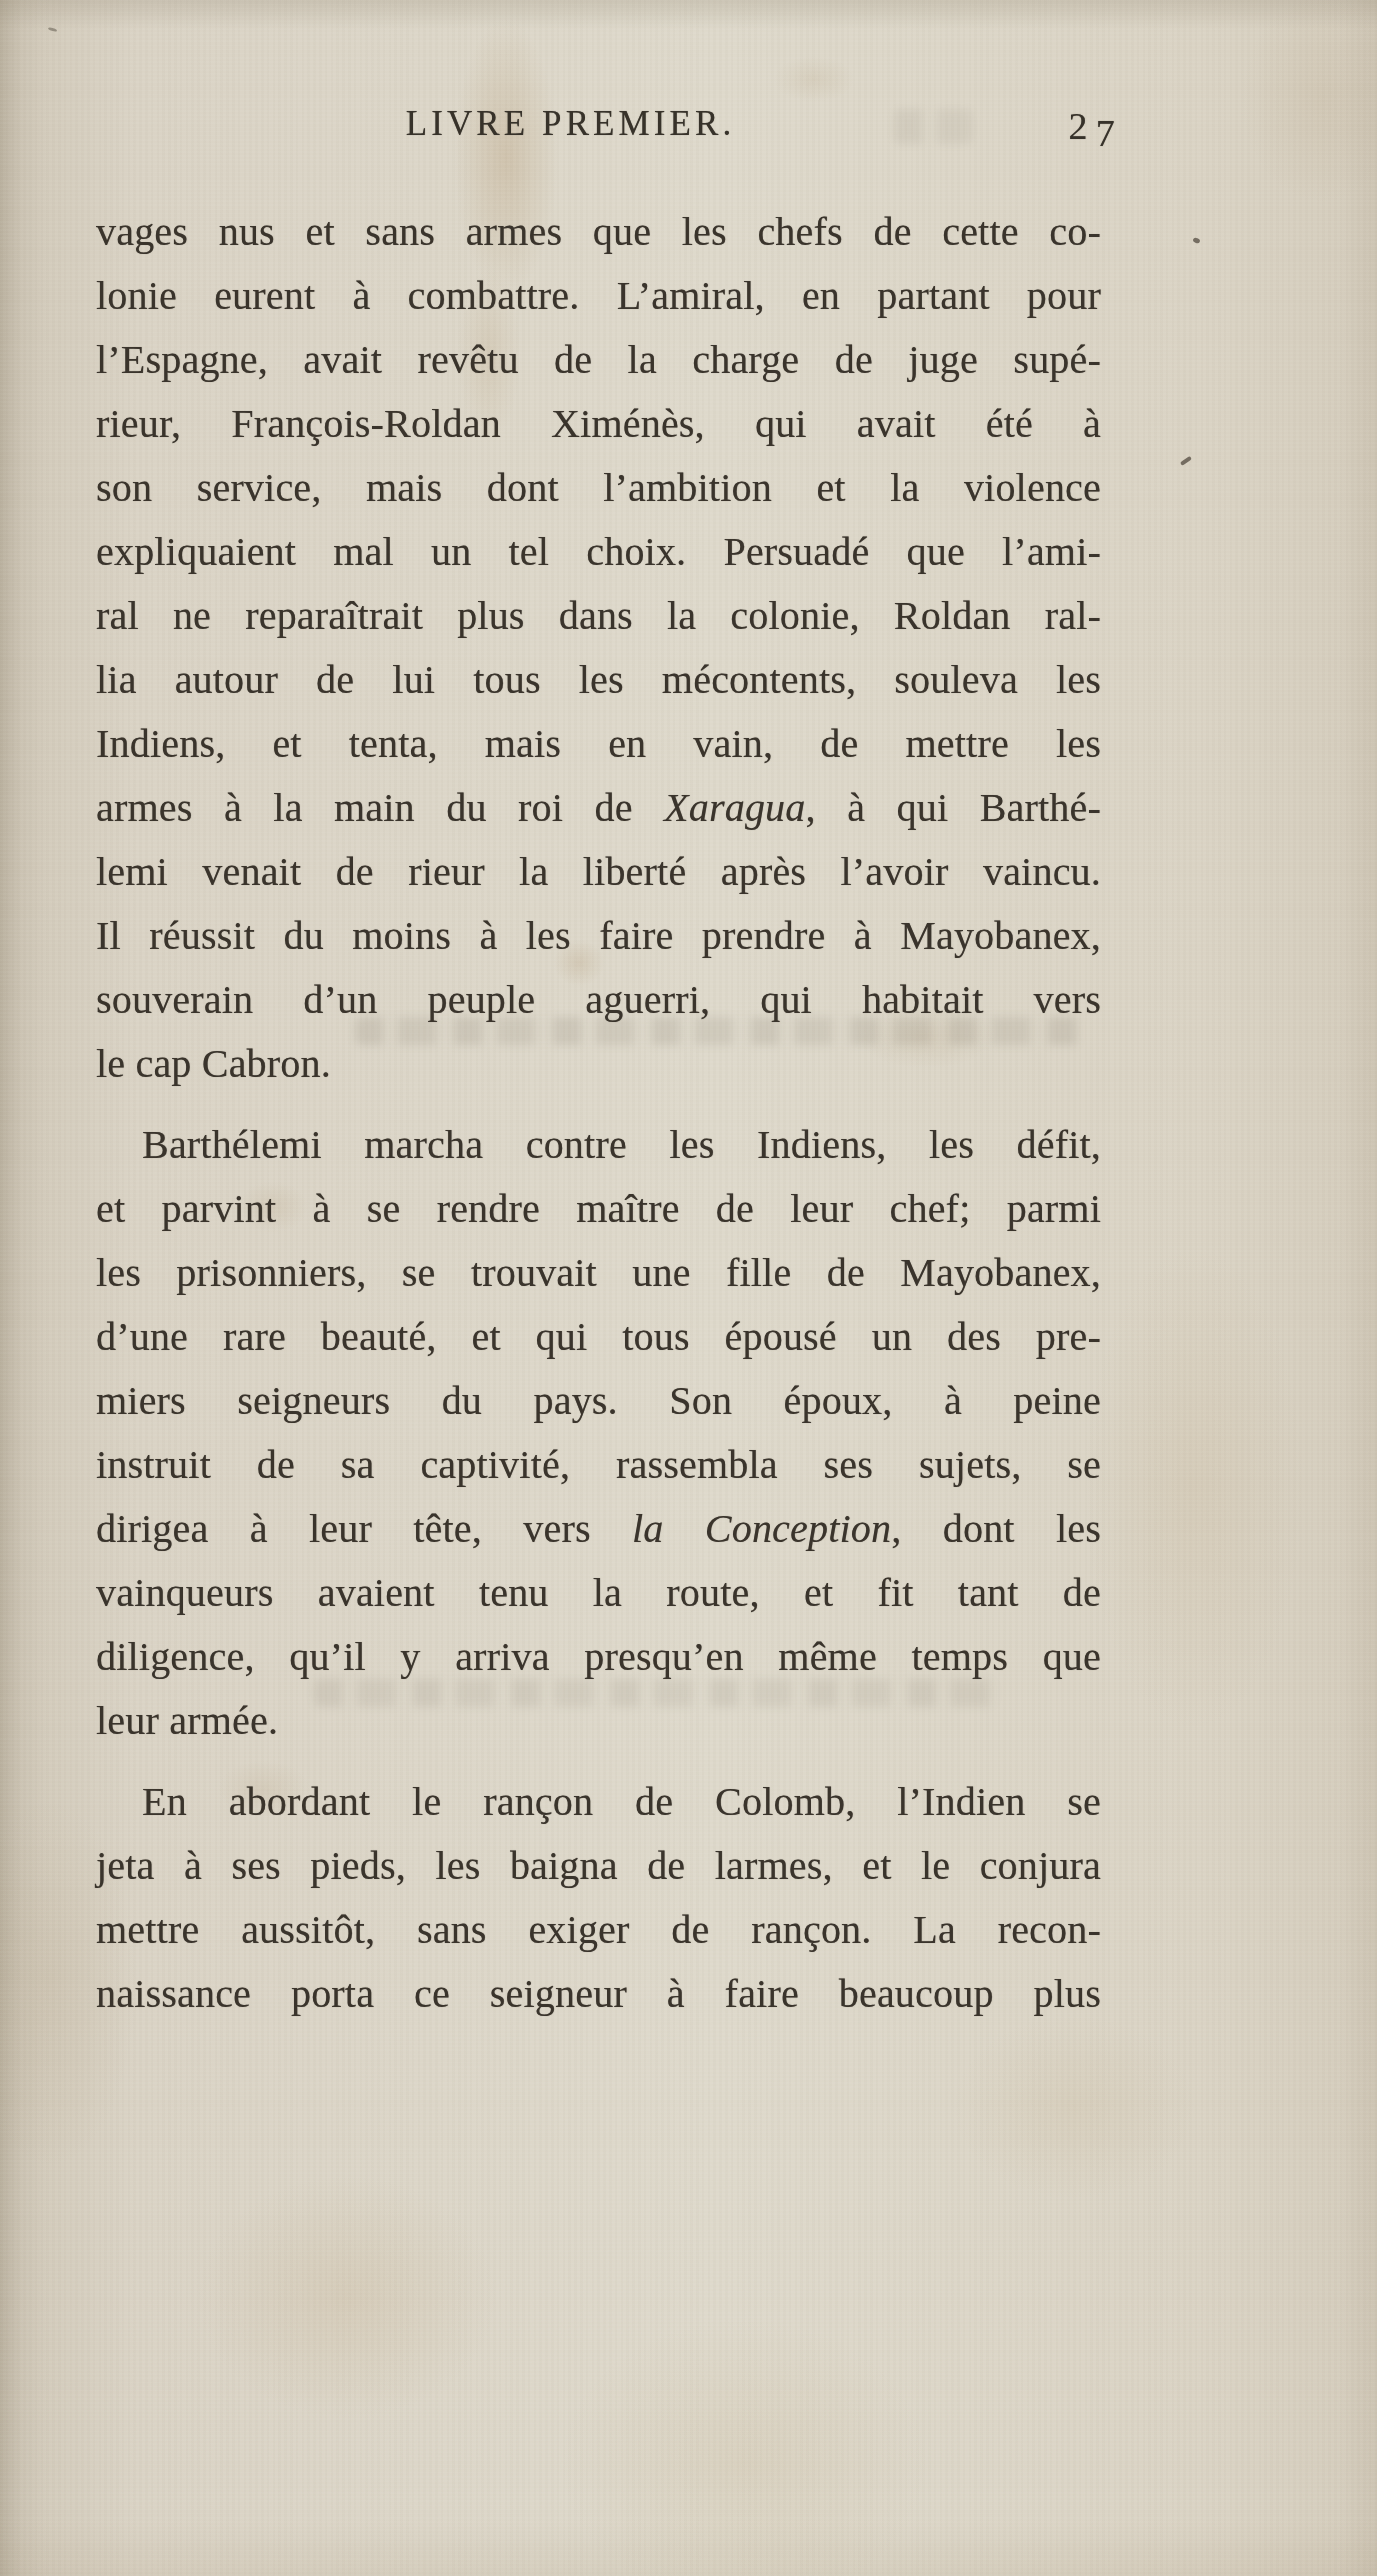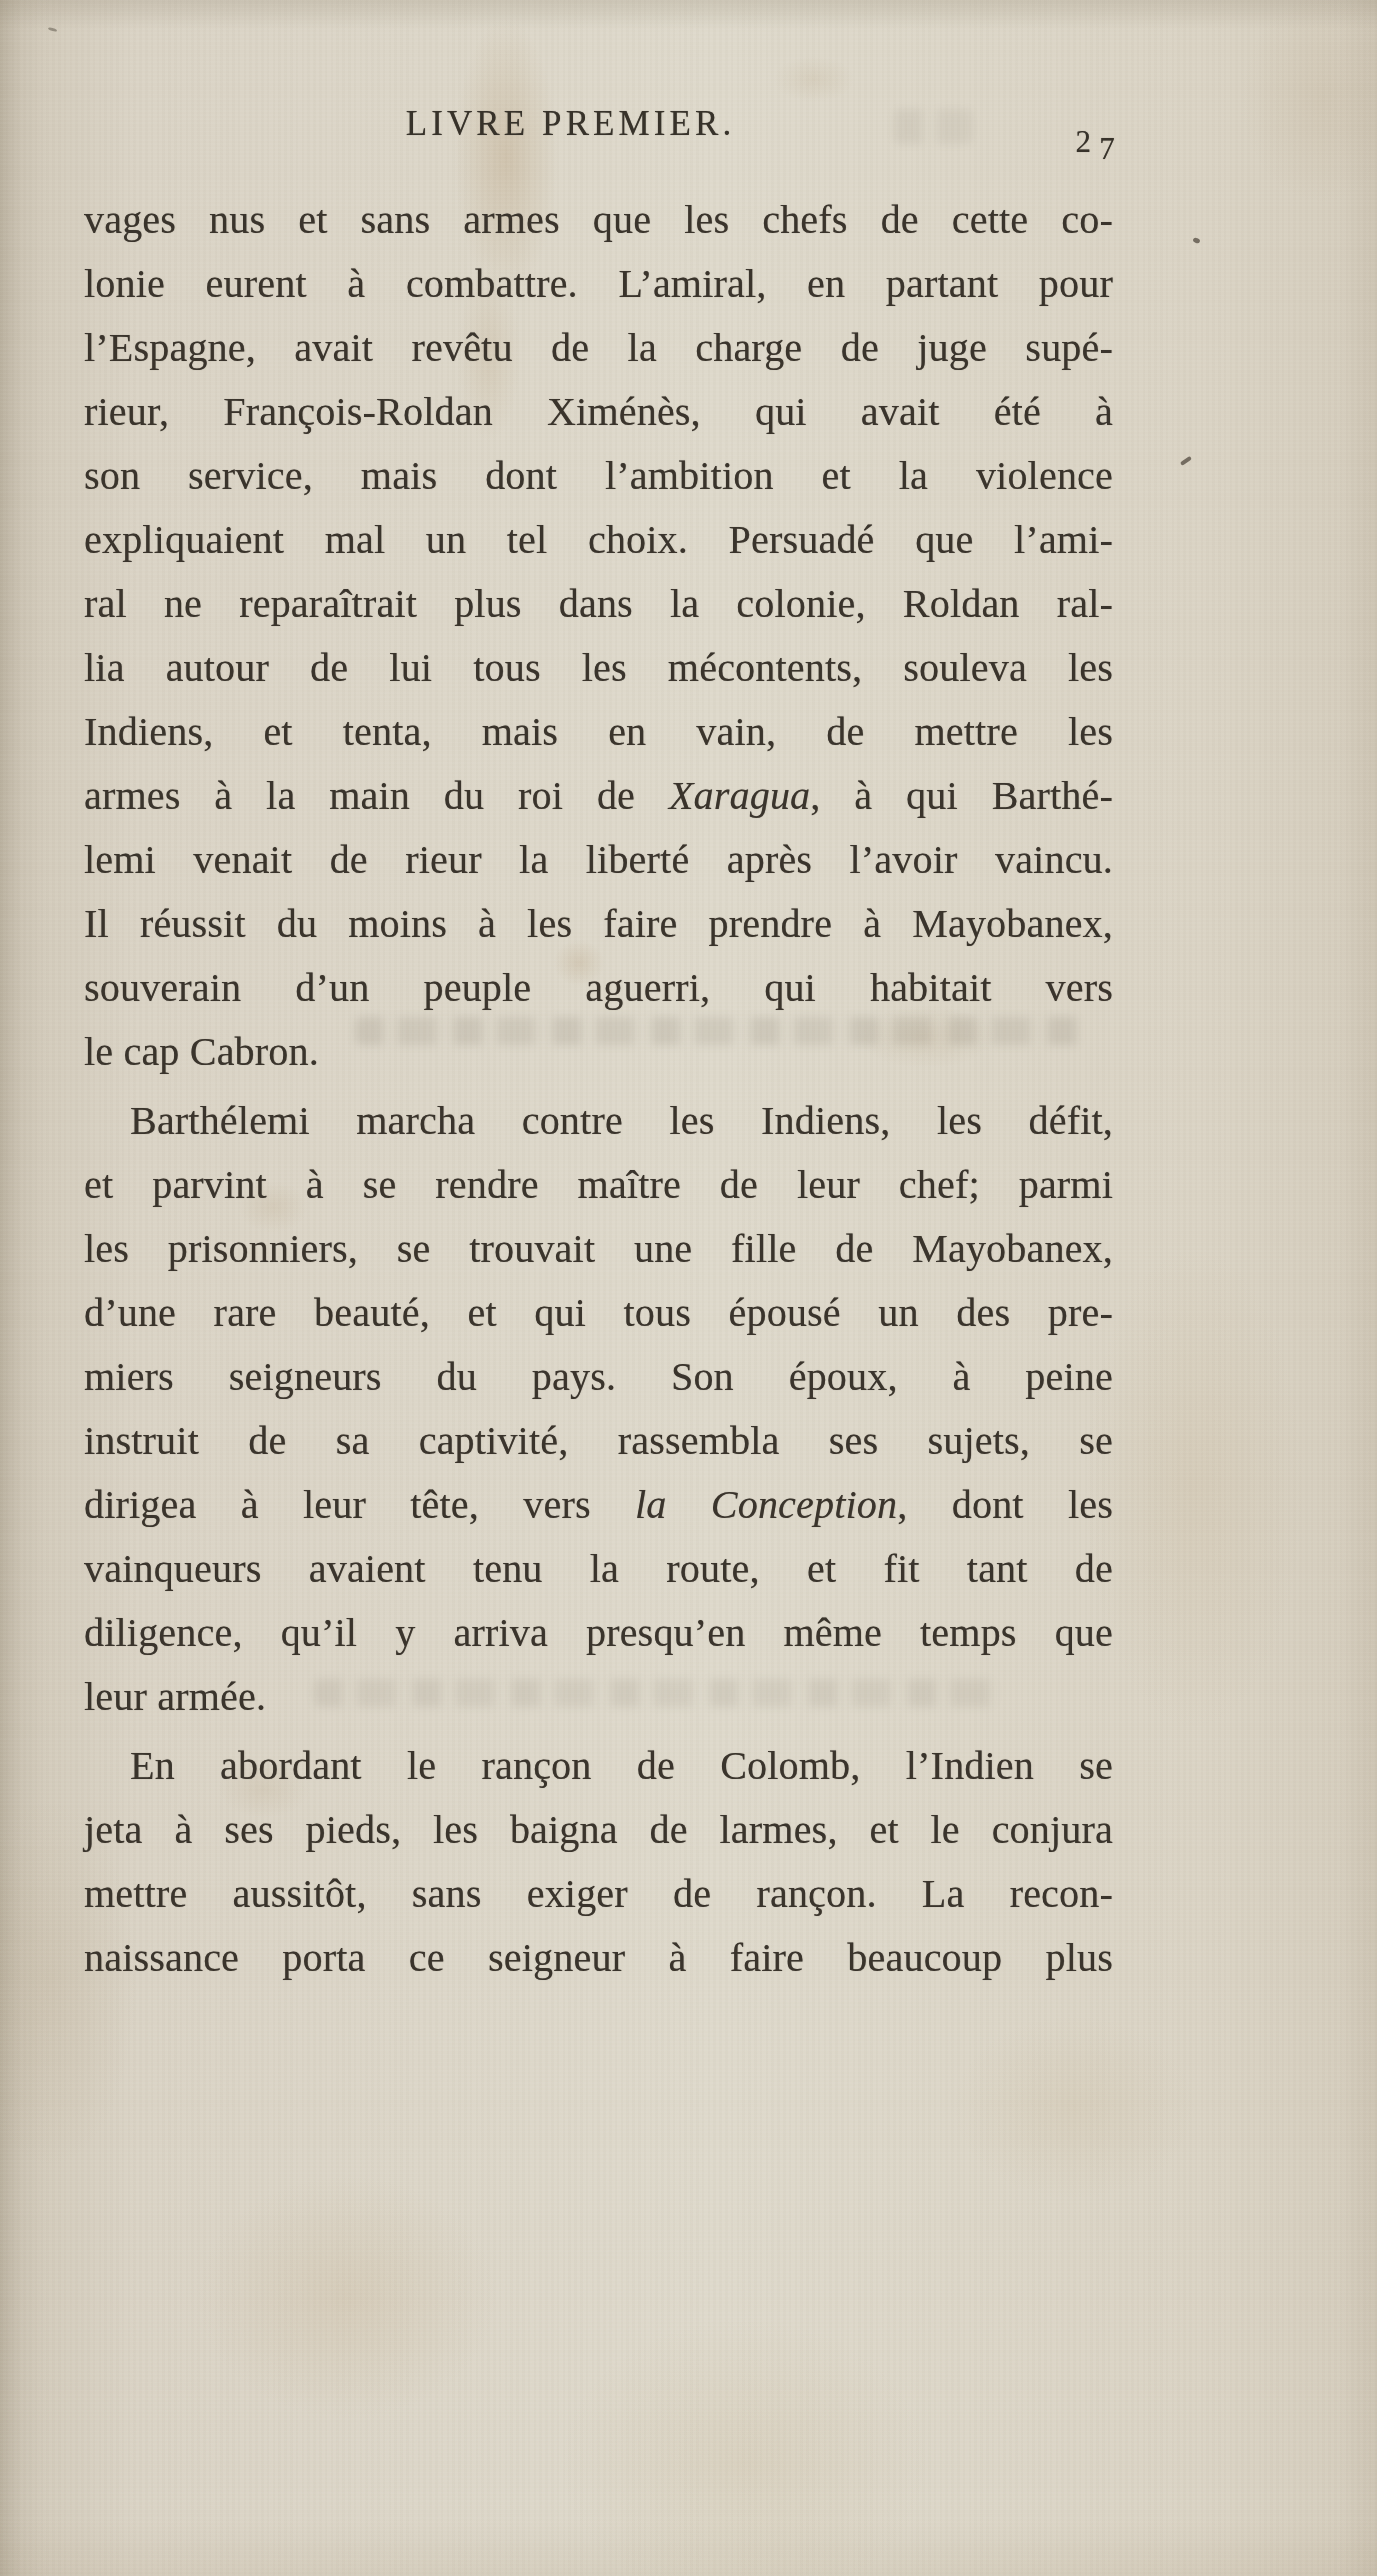--- a/index.html
+++ b/index.html
@@ -41,33 +41,33 @@
   .running-head {
     position: absolute; left: 79px; top: 104px; width: 1039px; height: 58px;
     color: #37322a;
   }
   .head-title {
     display: block; text-align: center; transform: translateX(-28px);
     font-size: 35px; letter-spacing: 4.1px;
     text-shadow: 0 0 0.8px rgba(55,50,42,0.65);
   }
   .folio {
-    position: absolute; right: 3.3px; top: 20px;
-    font-size: 31px; color: #37322a;
+    position: absolute; right: 3.3px; top: 0;
+    font-size: 38px; color: #37322a;
     text-shadow: 0 0 0.8px rgba(55,50,42,0.6);
   }
   .folio .d1 { display: inline-block; }
   .folio .d2 { display: inline-block; margin-left: 8.3px; transform: translateY(6.6px); }
   .text-block {
     position: absolute; left: 79px; top: 183px; width: 1039px;
     font-size: 40px; line-height: 64px; color: #3a342c;
     letter-spacing: 0.2px;
     text-shadow: 0.2px 0.3px 0.7px rgba(50,44,36,0.55);
   }
-  .para { margin: 5px; }
+  .para { margin: 17px; }
   .line { text-align: justify; text-align-last: justify; height: 64px; }
   .line.last { text-align-last: left; }
   .para.indent .line:first-child { text-indent: 46px; }
   .seg.i { font-style: italic; }
   .bleed {
     position: absolute; height: 28px; border-radius: 6.6px;
     background: repeating-linear-gradient(90deg,
       rgba(116,108,94,0.30) 0px,  rgba(116,108,94,0.30) 28px,
       rgba(116,108,94,0.03) 28px, rgba(116,108,94,0.03) 43px,
       rgba(116,108,94,0.26) 43px, rgba(116,108,94,0.26) 81px,

